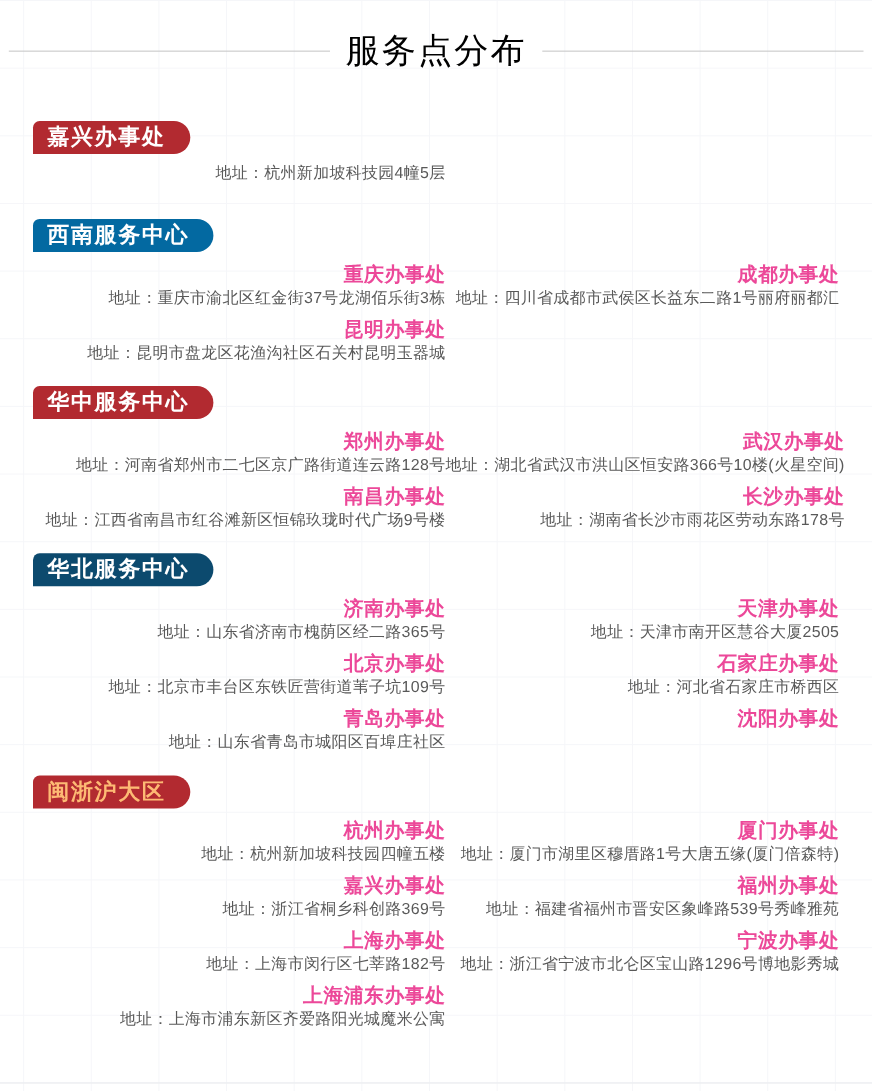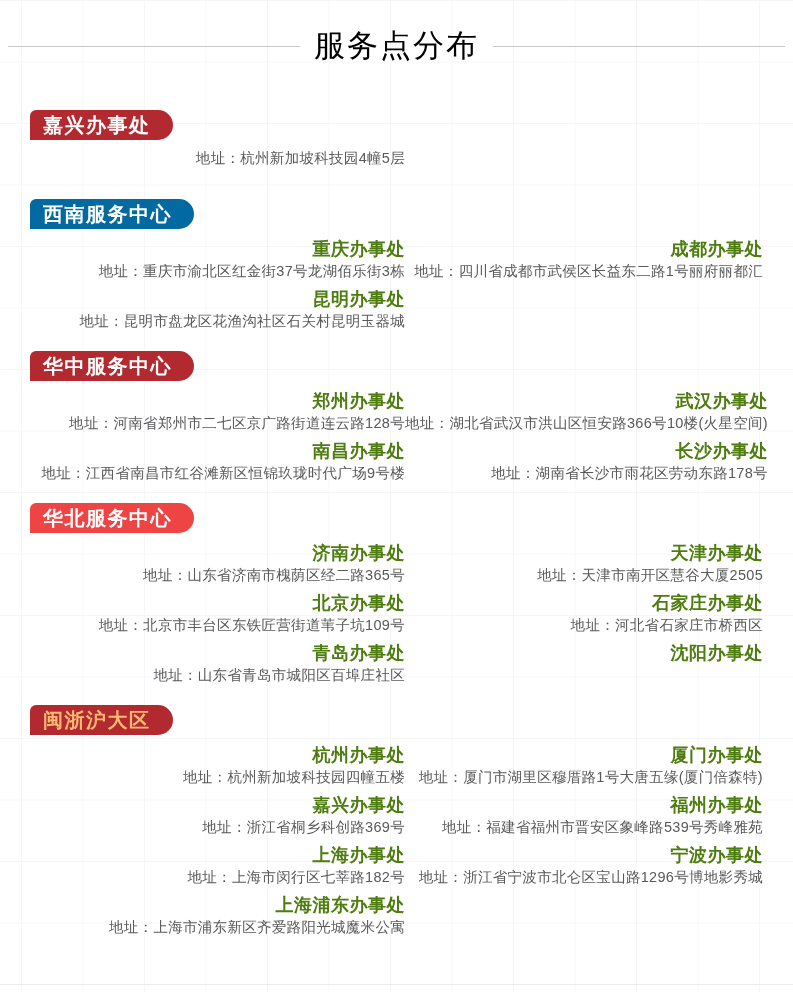--- a/index.html
+++ b/index.html
@@ -54,21 +54,21 @@
     display: grid;
     grid-template-columns: 375px 1fr;
     row-gap: 6px;
     text-align: right;
   }
   .office { min-height: 20px; }
   .office-name {
     font-size: 18px;
     line-height: 24px;
     font-weight: bold;
-    color: #4d7c0f;
+    color: #ec4899;
     letter-spacing: 0.5px;
   }
   .office-address {
     font-size: 14.5px;
     line-height: 20px;
     color: #595959;
     letter-spacing: 0.3px;
     white-space: nowrap;
   }
 
@@ -140,21 +140,21 @@
   </div>
 
   <div class="office">
     <div class="office-name">长沙办事处</div>
     <div class="office-address">地址：湖南省长沙市雨花区劳动东路178号</div>
   </div>
 </div>
   </section>
 
   <section class="section">
-    <div class="badge" style="background: #ef4444; color: rgb(255, 255, 255);">华北服务中心</div>
+    <div class="badge" style="background: #0c4a6e; color: rgb(255, 255, 255);">华北服务中心</div>
     <div class="offices">
   <div class="office">
     <div class="office-name">济南办事处</div>
     <div class="office-address">地址：山东省济南市槐荫区经二路365号</div>
   </div>
 
   <div class="office">
     <div class="office-name">天津办事处</div>
     <div class="office-address">地址：天津市南开区慧谷大厦2505</div>
   </div>

